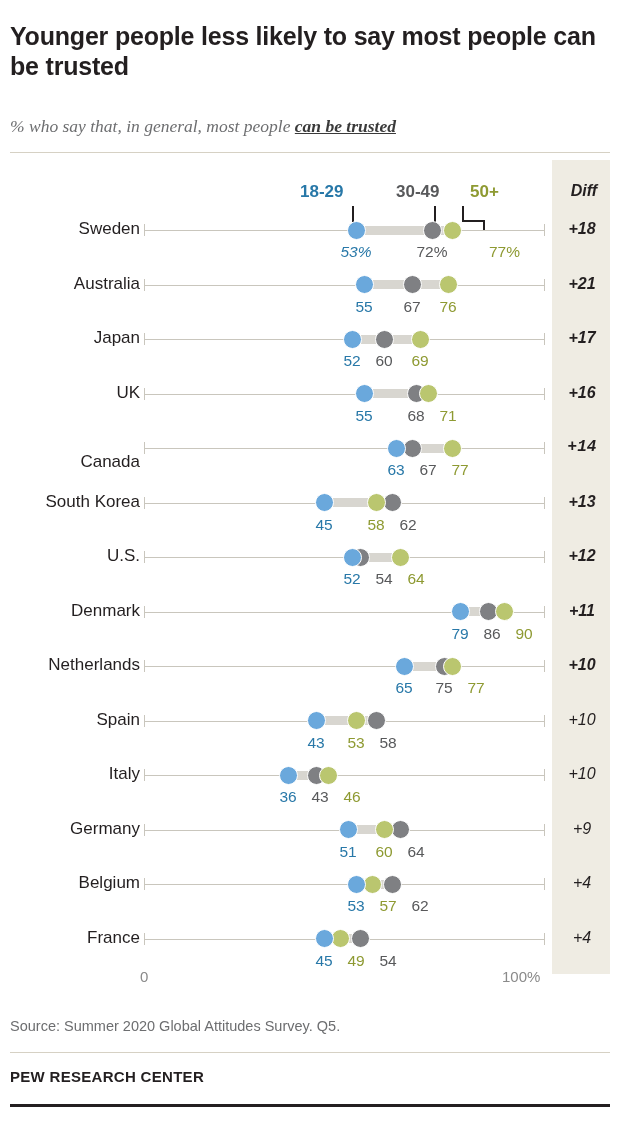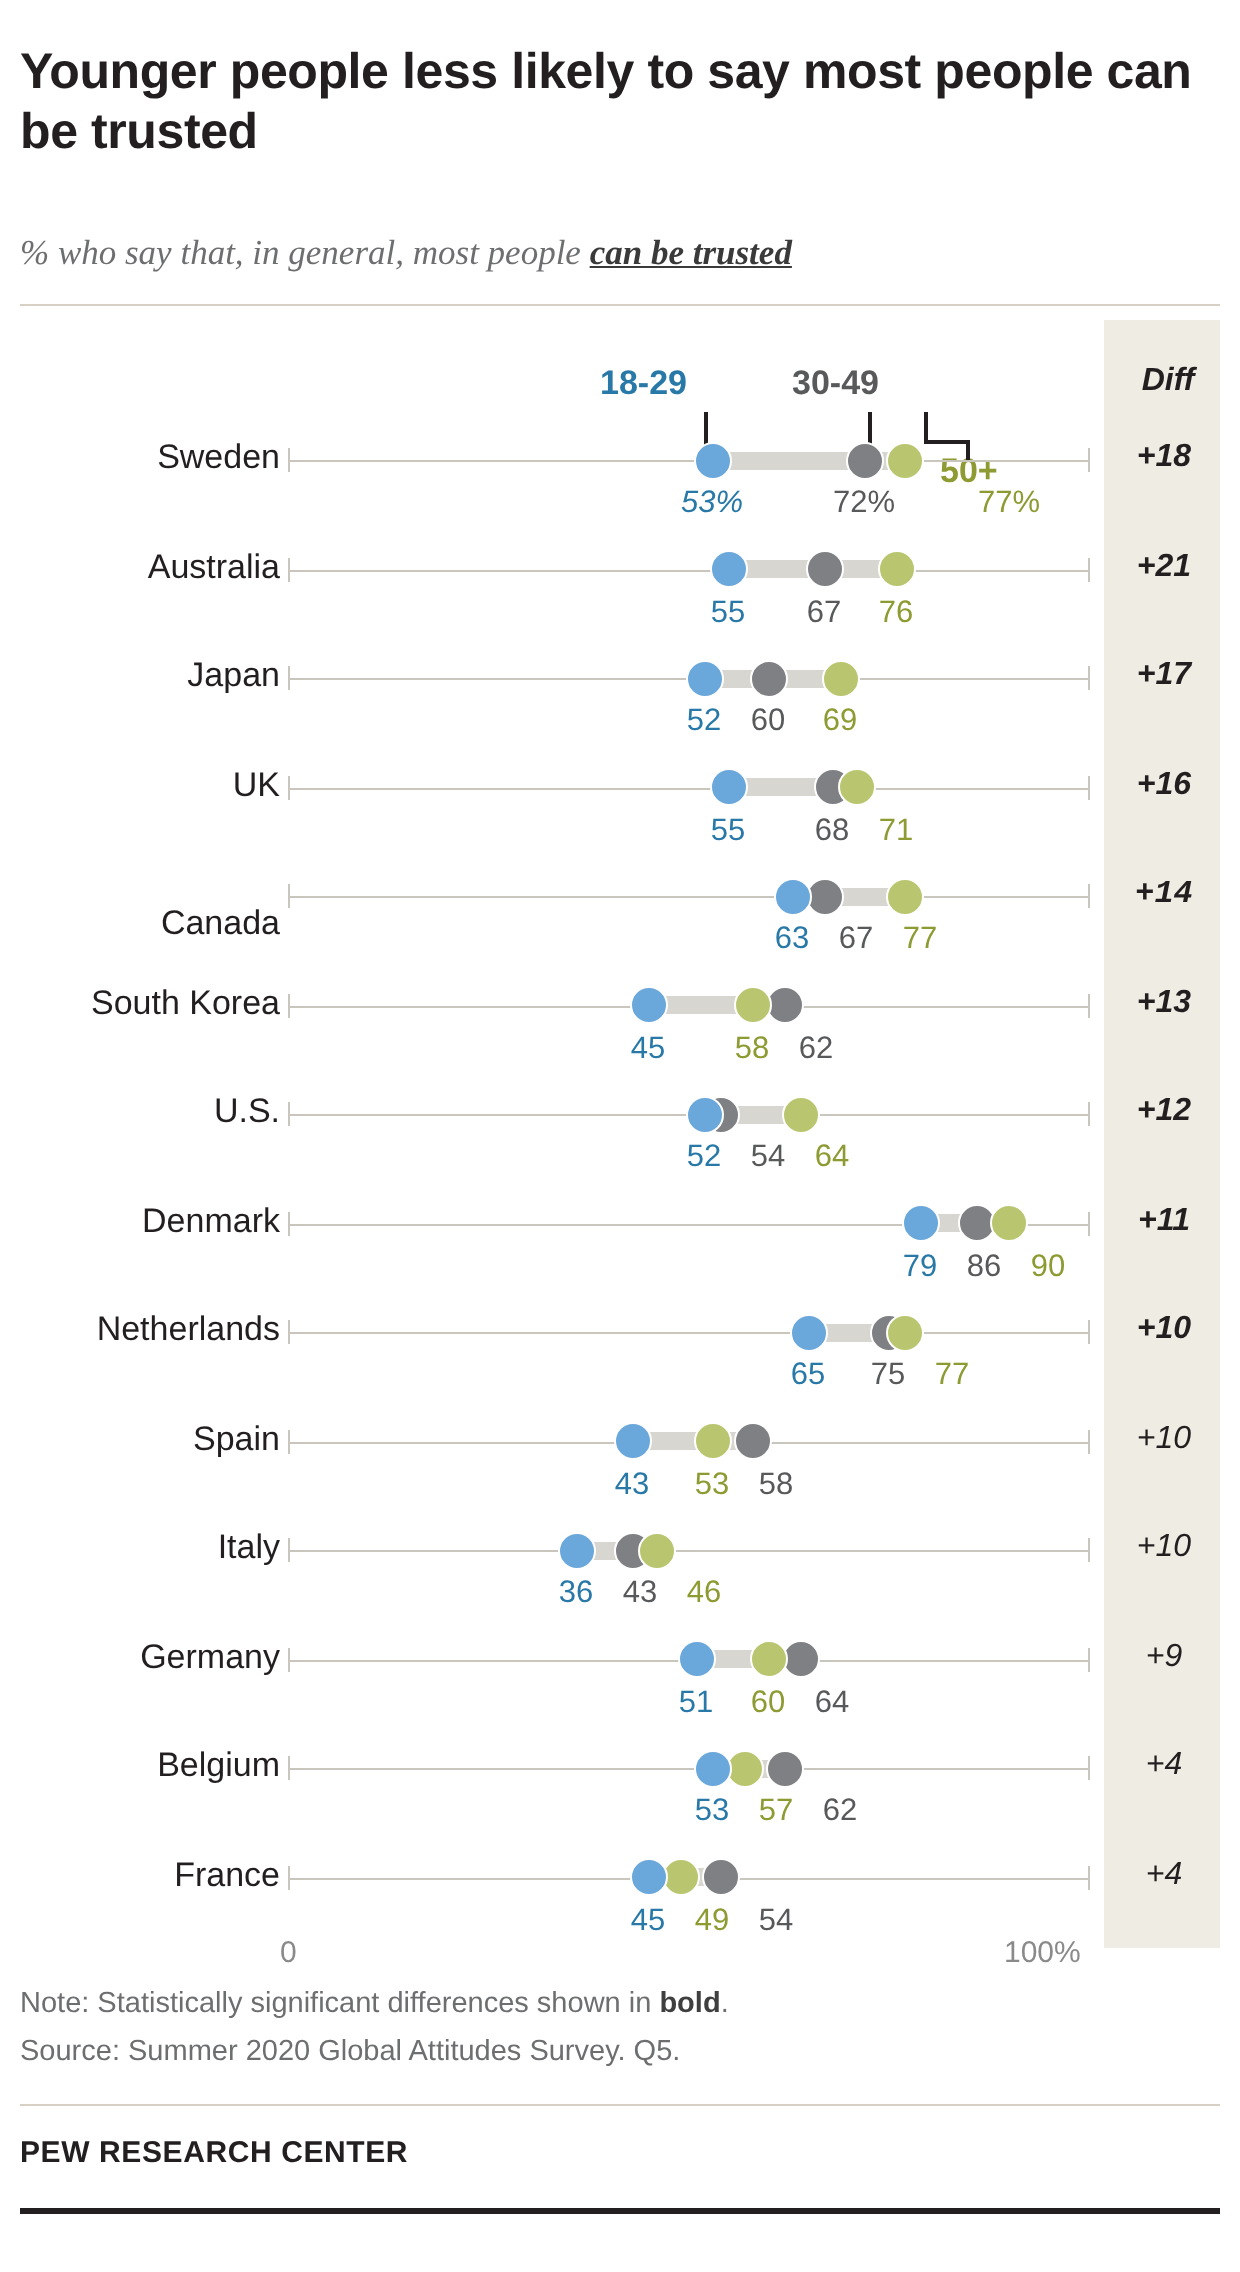--- a/index.html
+++ b/index.html
@@ -131,21 +131,21 @@
 
   
   .leg {
     position: absolute;
     font-size: 17px;
     font-weight: bold;
     white-space: nowrap;
   }
   .leg.young { color: #2878a8; left: 300px; top: 22px; }
   .leg.mid   { color: #58595b; left: 396px; top: 22px; }
-  .leg.old   { color: #8e9a32; left: 470px; top: 22px; margin-top: 44px; }
+  .leg.old   { color: #8e9a32; left: 470px; top: 22px; }
   .leader {
     position: absolute;
     background: #231f20;
   }
   .leader-dot {
     position: absolute;
     width: 5px; height: 5px;
     border-radius: 50%;
     background: #231f20;
   }
@@ -359,21 +359,20 @@
       <div class="axis-tick" style="left: 544px; top: 772.5px; height: 12px;"></div>
       <div class="band" style="left: 324px; top: 774px; width: 36px;"></div>
       <div class="dot mid" style="left: 350.5px; top: 769px;"></div>
       <div class="dot old" style="left: 330.5px; top: 769px;"></div>
       <div class="dot young" style="left: 314.5px; top: 769px;"></div>
       <div class="val young" style="left: 302px; top: 791.5px;">45</div>
       <div class="val old" style="left: 334px; top: 791.5px;">49</div>
       <div class="val mid" style="left: 366px; top: 791.5px;">54</div>
     </div>
 
-  <div class="note" id="note1"><span>Note: Statistically significant differences shown in </span><b>bold</b><span>.</span></div>
   <div class="note" id="note2">Source: Summer 2020 Global Attitudes Survey. Q5.</div>
 
   <div class="rule" id="rule-mid"></div>
   <div class="brand">PEW RESEARCH CENTER</div>
   <div class="rule" id="rule-bot"></div>
 <div class="diff-val bold" style="top: 220px;">+18</div>
     <div class="diff-val bold" style="top: 274.5px;">+21</div>
     <div class="diff-val bold" style="top: 329px;">+17</div>
     <div class="diff-val bold" style="top: 383.5px;">+16</div>
     <div class="diff-val bold" style="top: 438px; font-family: Liberation Mono, monospace;">+14</div>

